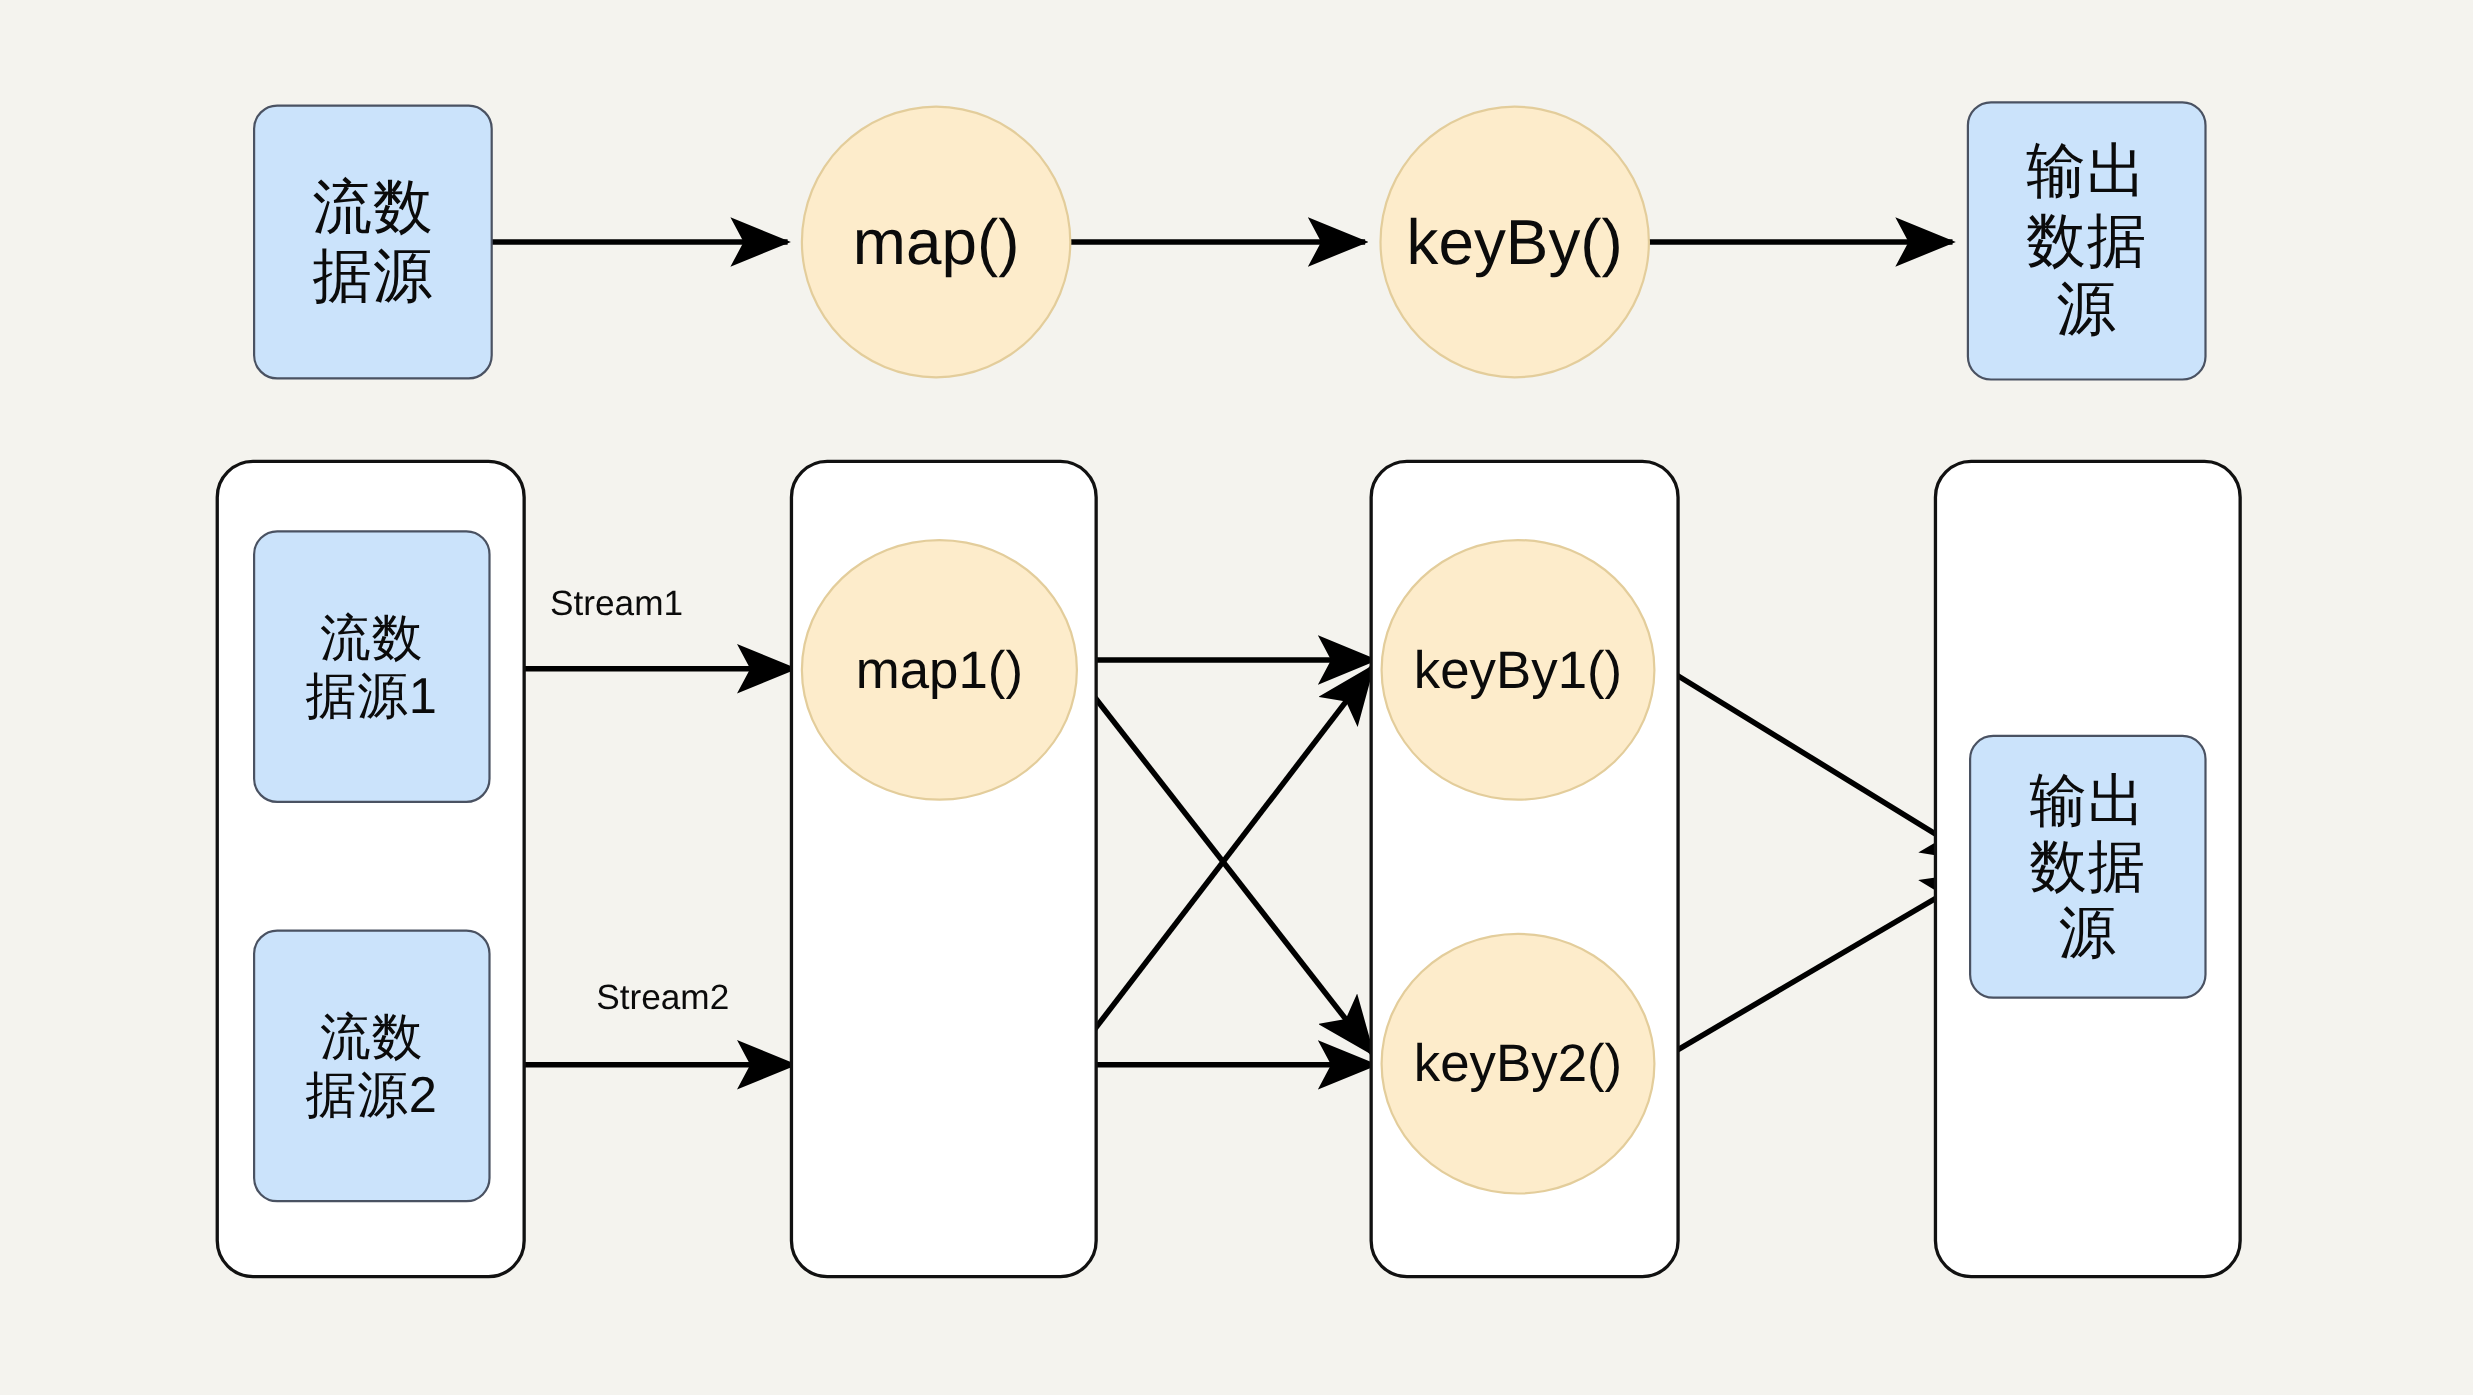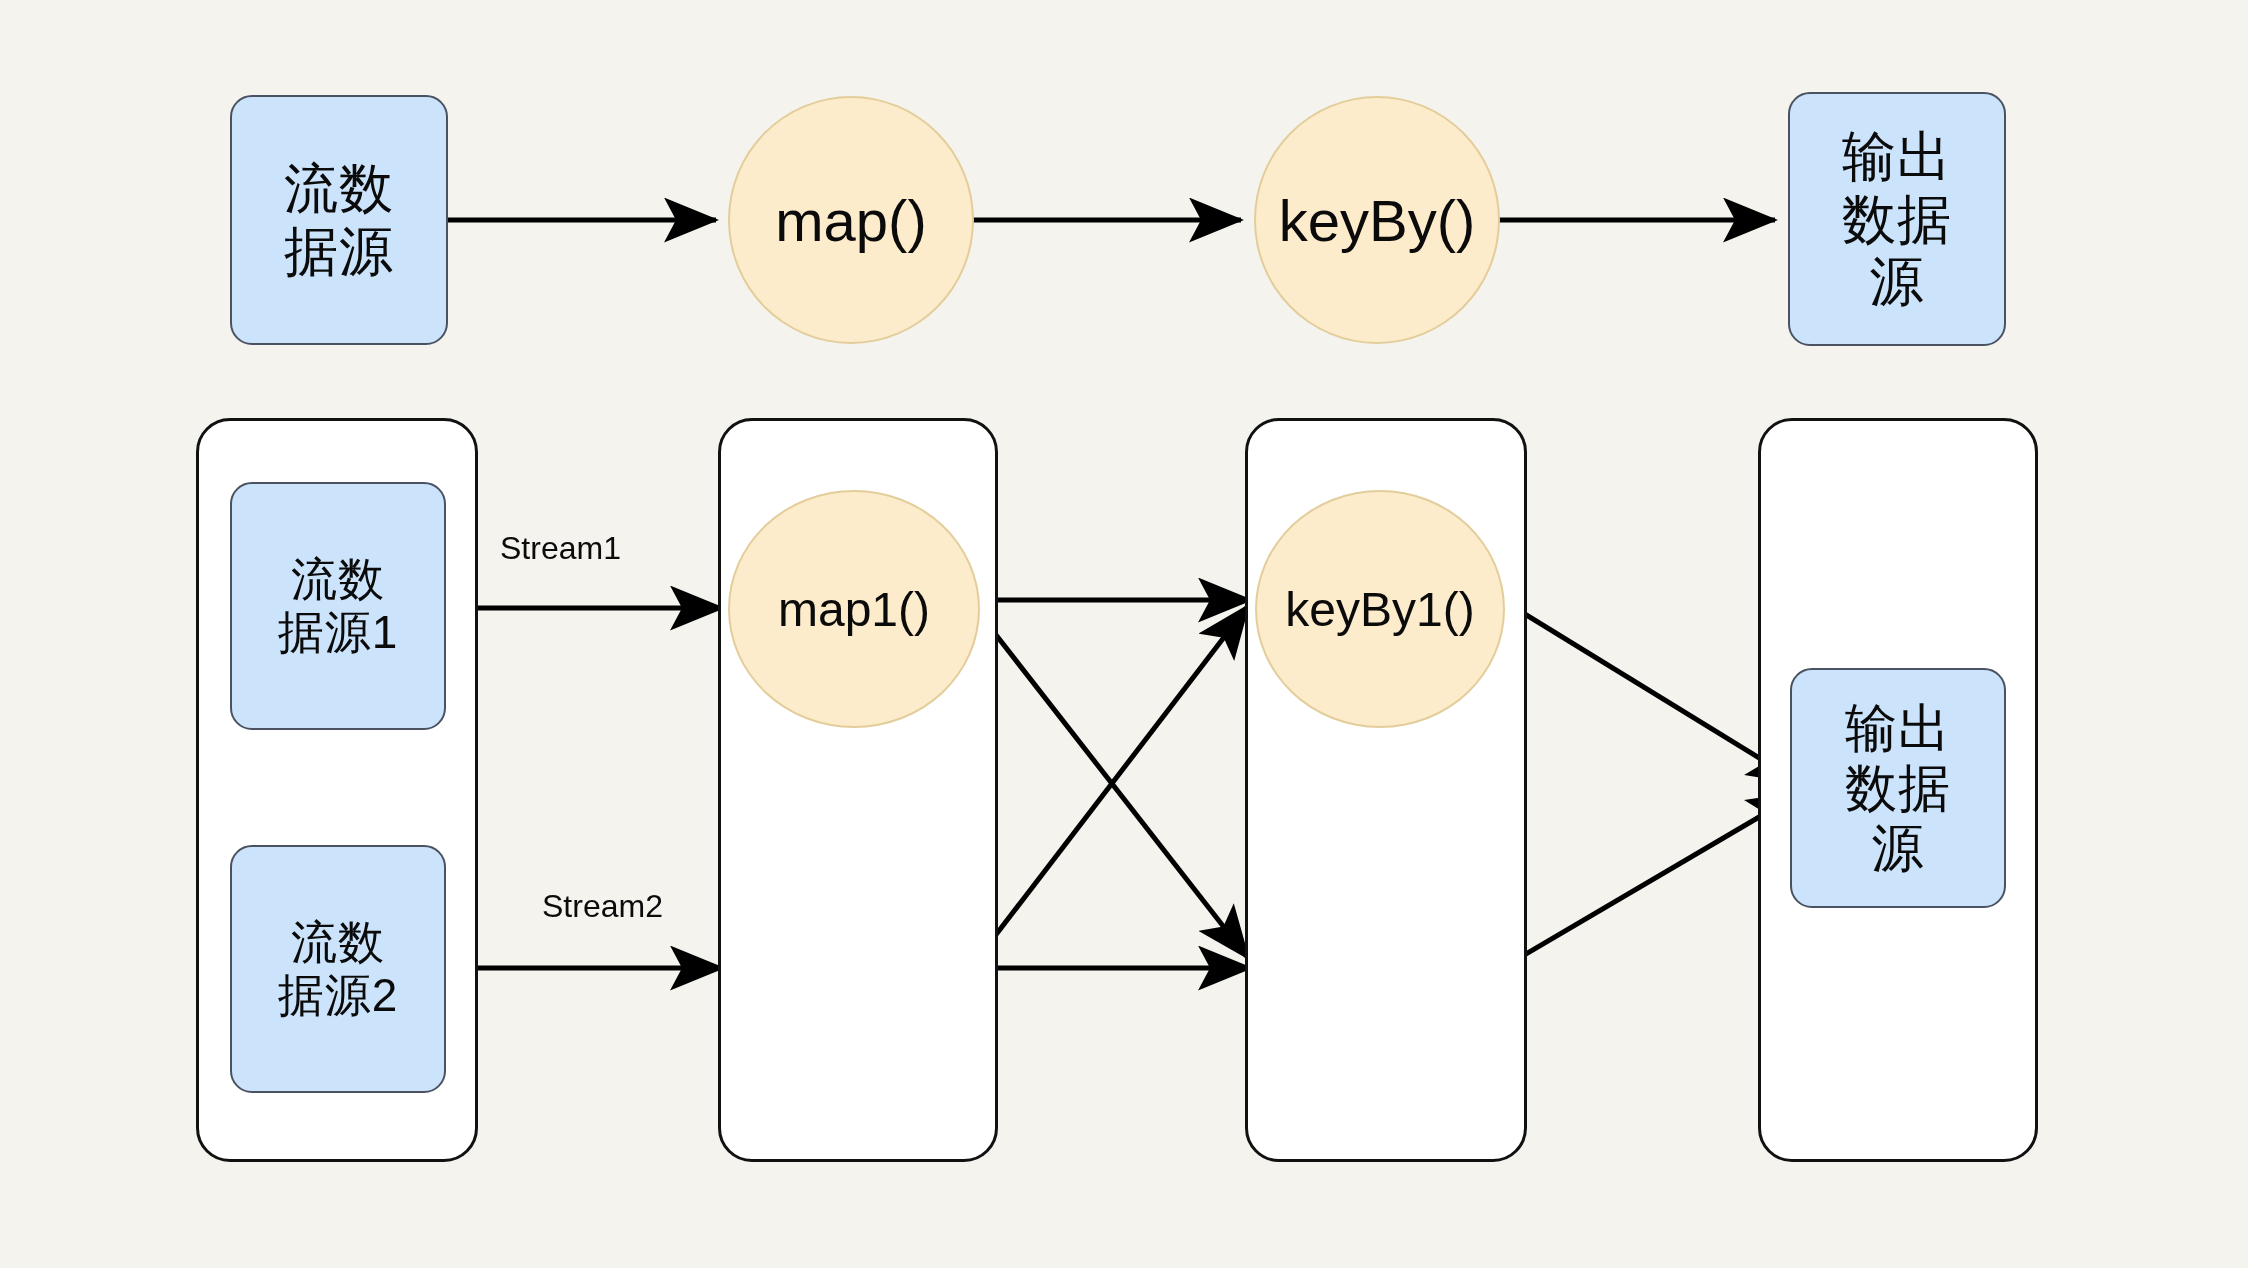--- a/index.html
+++ b/index.html
@@ -145,20 +145,23 @@
     <span>map1()</span>
   </div>
 
 
   <div class="group-box" style="left:1245px; top:418px; width:282px; height:744px;"></div>
 
   <div class="node-ellipse fs-row2-node" style="left:1255px; top:490px; width:250px; height:238px;">
     <span>keyBy1()</span>
   </div>
 
+  <div class="node-ellipse fs-row2-node" style="left:1255px; top:848px; width:250px; height:238px;">
+    <span>keyBy2()</span>
+  </div>
 
   <div class="group-box" style="left:1758px; top:418px; width:280px; height:744px;"></div>
 
   <div class="src-box fs-out2" style="left:1790px; top:668px; width:216px; height:240px;">
     <span class="txt">
       <span>输出</span><br>
       <span>数据</span><br>
       <span>源</span>
     </span>
   </div>

